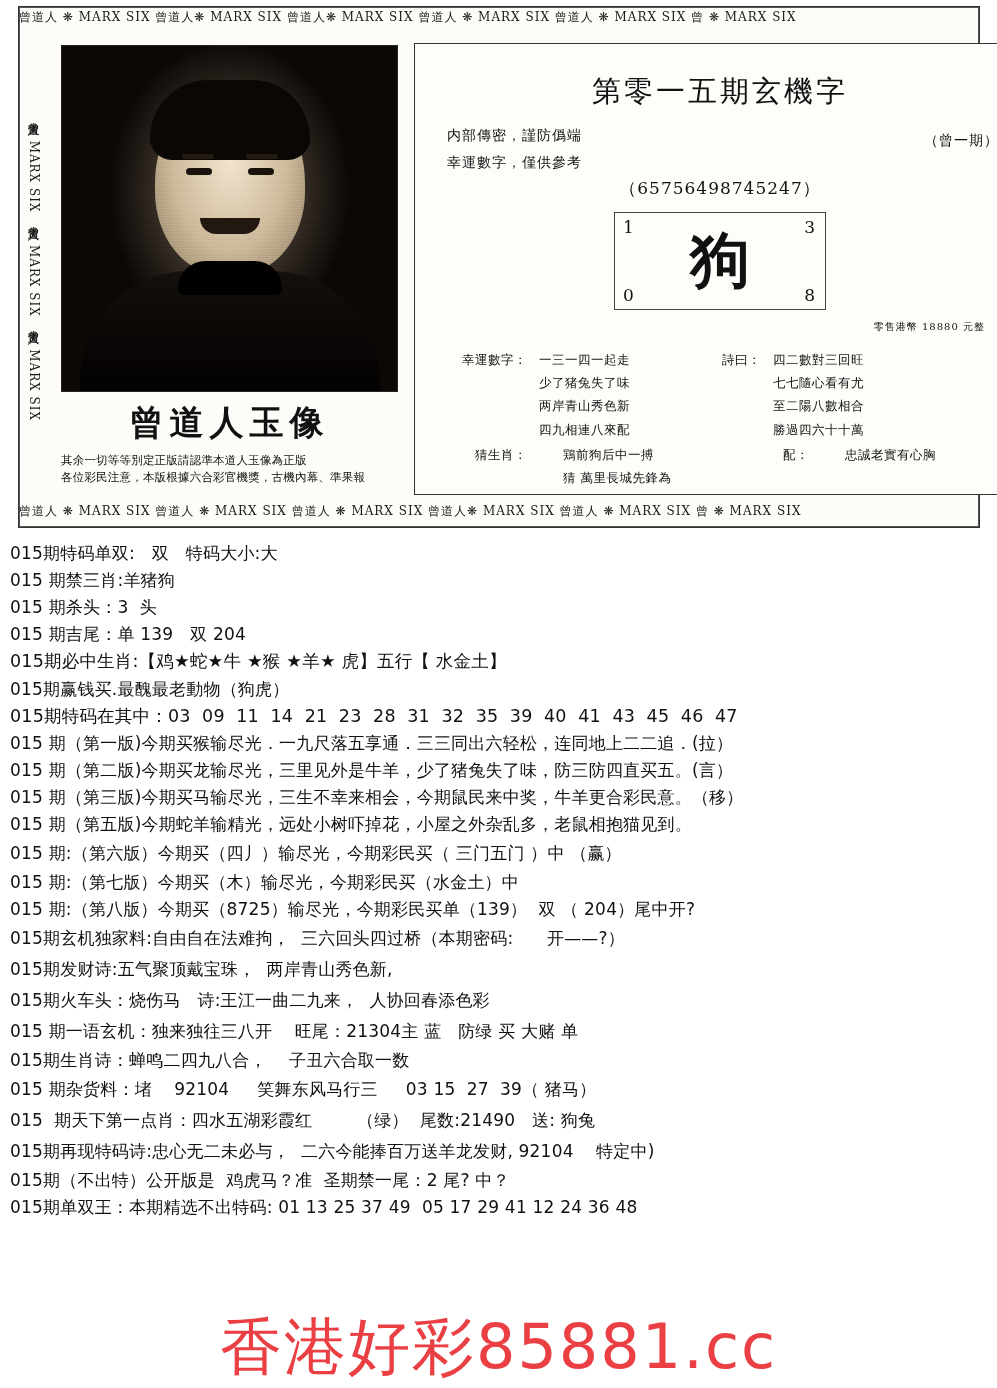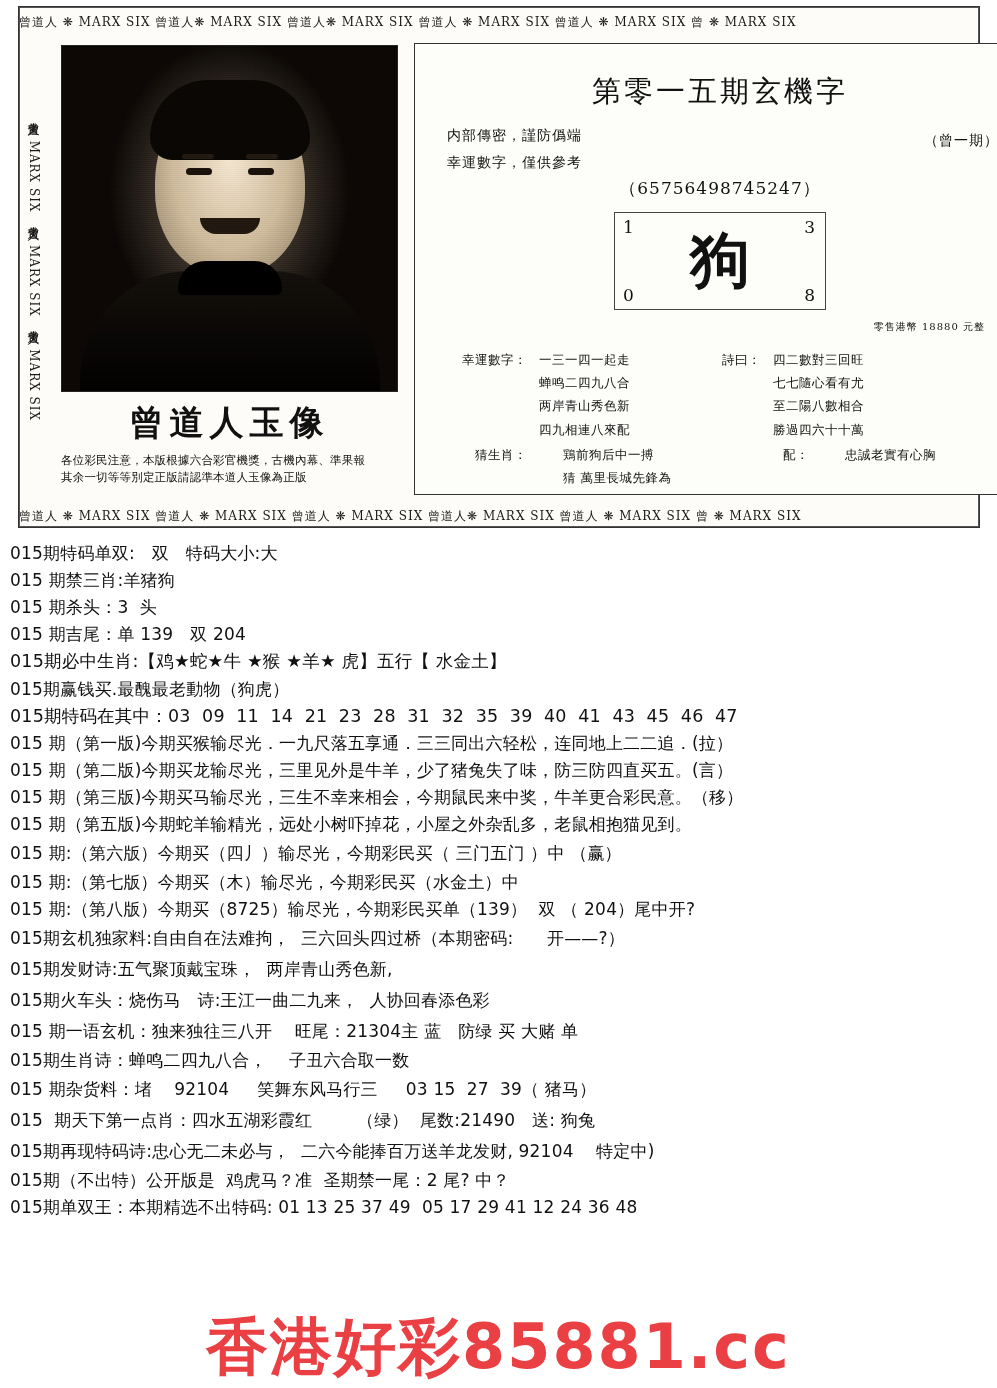--- a/index.html
+++ b/index.html
@@ -20,21 +20,21 @@
   .poster-border{
     position:absolute;inset:0;
     border:1px solid #555;
   }
   
   .strip{
     position:absolute;left:0;right:0;height:22px;
     font-family:"DejaVu Serif","Liberation Serif",serif;
     font-size:12px;letter-spacing:1px;
     color:#1a1a1a;white-space:nowrap;overflow:hidden;
-    display:flex;align-items:flex-end;
+    display:flex;align-items:flex-start;
   }
   .strip.top{top:2px;}
   .strip.bottom{bottom:2px;}
   .strip span{padding:0 0px;}
   .vstrip{
     position:absolute;top:0;bottom:0;width:24px;
     font-family:"DejaVu Serif","Liberation Serif",serif;
     font-size:12px;color:#1a1a1a;
     writing-mode:vertical-rl;
     white-space:nowrap;overflow:hidden;
@@ -177,21 +177,21 @@
   .line.tall{padding:7px 0;}
 
   
   .wm{
     position:absolute;left:0;right:0;bottom:4px;height:74px;
     display:flex;align-items:center;justify-content:center;
     pointer-events:none;
   }
   .wm .txt{
     font-family:"DejaVu Sans","Liberation Sans",sans-serif;
-    font-weight:bold;font-size:62px;letter-spacing:2px;
+    font-weight:normal;font-size:62px;letter-spacing:2px;
     color:#e8262b;opacity:.88;
     text-shadow:0 0 2px rgba(255,255,255,.6);
     white-space:nowrap;
     text-align:right;
   }
 </style>
 </head>
 <body>
 
 <div class="poster">
@@ -216,22 +216,22 @@
         <div class="brow l"></div>
         <div class="brow r"></div>
         <div class="eye l"></div>
         <div class="eye r"></div>
         <div class="mouth"></div>
         <div class="collar"></div>
         <div class="photo-grain"></div>
       </div>
       <div class="portrait-caption">曾道人玉像</div>
       <div class="portrait-note">
+        <div>其余一切等等別定正版請認準本道人玉像為正版</div>
         <div>各位彩民注意，本版根據六合彩官機獎，古機內幕、準果報</div>
-        <div>其余一切等等別定正版請認準本道人玉像為正版</div>
       </div>
     </div>
 
     <div class="panel">
       <div class="panel-title">第零一五期玄機字</div>
       <div class="panel-sub">
         <div>内部傳密，謹防僞端</div>
         <div class="rightnote">（曾一期）</div>
         <div>幸運數字，僅供參考</div>
       </div>
@@ -244,21 +244,21 @@
         <div class="c br">8</div>
         <div class="big">狗</div>
       </div>
 
       <div class="price">零售港幣 18880 元整</div>
 
       <div class="poem">
         <div class="col a">幸運數字：</div>
         <div class="col b">
           <div>一三一四一起走</div>
-          <div>蝉鸣二四九八合</div>
+          <div>少了猪兔失了味</div>
           <div>两岸青山秀色新</div>
           <div>四九相連八來配</div>
         </div>
         <div class="col c">詩曰：</div>
         <div class="col d">
           <div>四二數對三回旺</div>
           <div>七七隨心看有尤</div>
           <div>至二陽八數相合</div>
           <div>勝過四六十十萬</div>
         </div>

